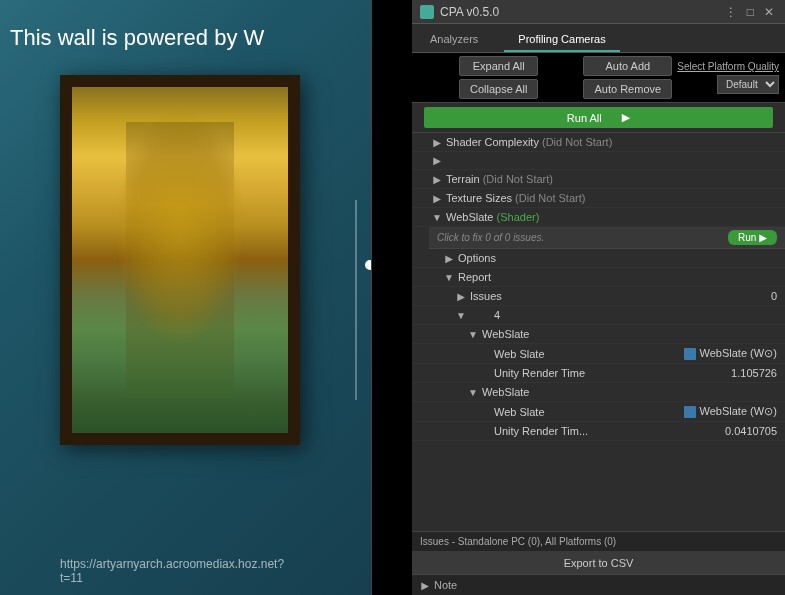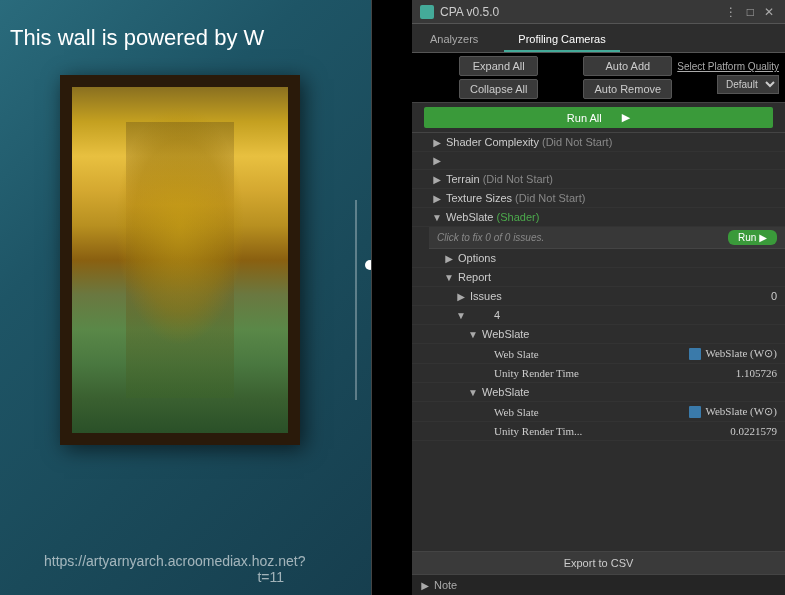--- a/index.html
+++ b/index.html
@@ -61,25 +61,25 @@
       background: linear-gradient(180deg,
         rgba(80,60,20,0.3) 0%,
         rgba(180,130,20,0.2) 30%,
         rgba(100,80,20,0.3) 70%,
         rgba(60,100,40,0.4) 100%
       );
     }
 
     .painting-caption {
       position: absolute;
-      bottom: 10px; left: 44px;
+      bottom: 10px; left: 60px;
       width: 240px;
-      text-align: right;
+      text-align: left;
       color: rgba(255,255,255,0.6);
-      font-size: 14px;
+      font-size: 12px;
     }
 
     .white-dot {
       position: absolute;
       top: 260px; left: 365px;
       width: 10px; height: 10px;
       background: white;
       border-radius: 50%;
     }
 
@@ -252,21 +252,21 @@
       text-align: right;
     }
 
     .status-passed { color: #4caa4c; }
     .status-didnotstart { color: #888; }
 
     .indent-1 { padding-left: 20px; }
     .indent-2 { padding-left: 32px; }
     .indent-3 { padding-left: 44px; }
     .indent-4 { padding-left: 56px; }
-    .indent-5 { padding-left: 68px; font-family: Liberation Serif, serif; }
+    .indent-5 { padding-left: 68px; }
 
     .fix-bar {
       display: flex;
       align-items: center;
       padding: 3px 8px;
       background: #383838;
       border-bottom: 1px solid #444;
       gap: 20px;
       margin-left: 17px;
     }
@@ -496,26 +496,27 @@
       <span class="item-label">Web Slate</span>
       <span class="item-value" style="display:flex;align-items:center;gap:2px;">
         <span class="webslate-icon"></span>
         <span>WebSlate (W⊙)</span>
       </span>
     </div>
 
     <div class="tree-item indent-5">
       <span class="tree-arrow"> </span>
       <span class="item-label">Unity Render Tim...</span>
-      <span class="item-value">0.0221579</span>
+      <span class="item-value">0.0410705</span>
     </div>
 
   </div>
 
   <div class="panel-footer">
+    <div class="footer-issues">Issues - Standalone PC (0), All Platforms (0)</div>
     <button class="export-btn">Export to CSV</button>
     <div class="note-bar">
       <span class="tree-arrow">▶</span>
       <span>Note</span>
     </div>
   </div>
 
 </div>
 
 </body></html>

